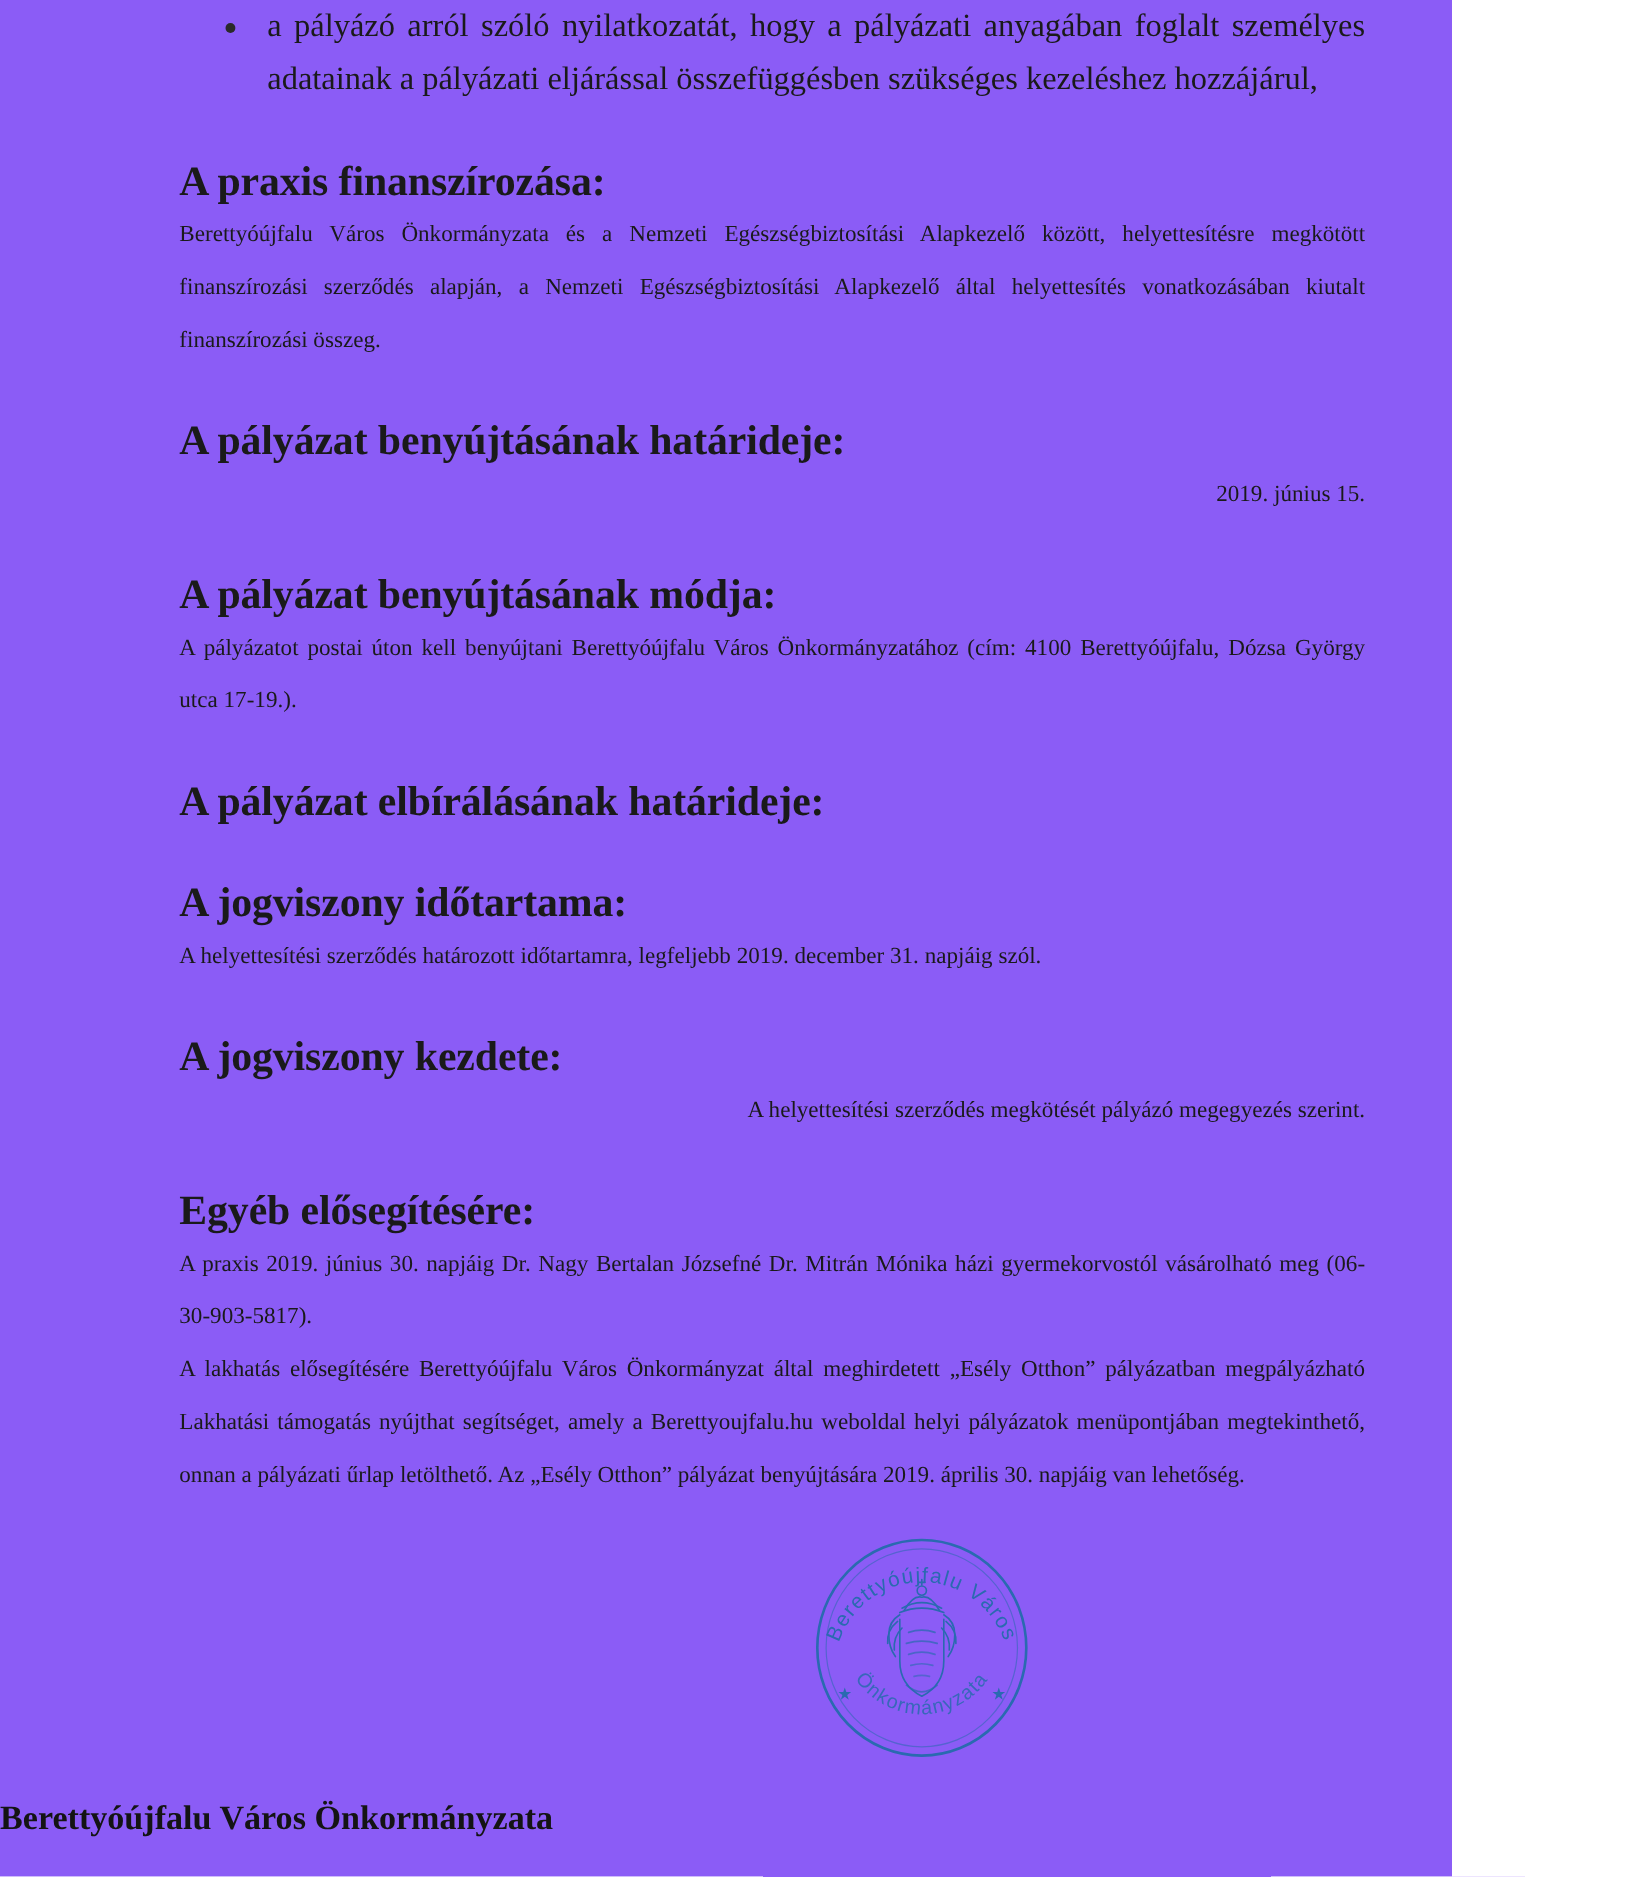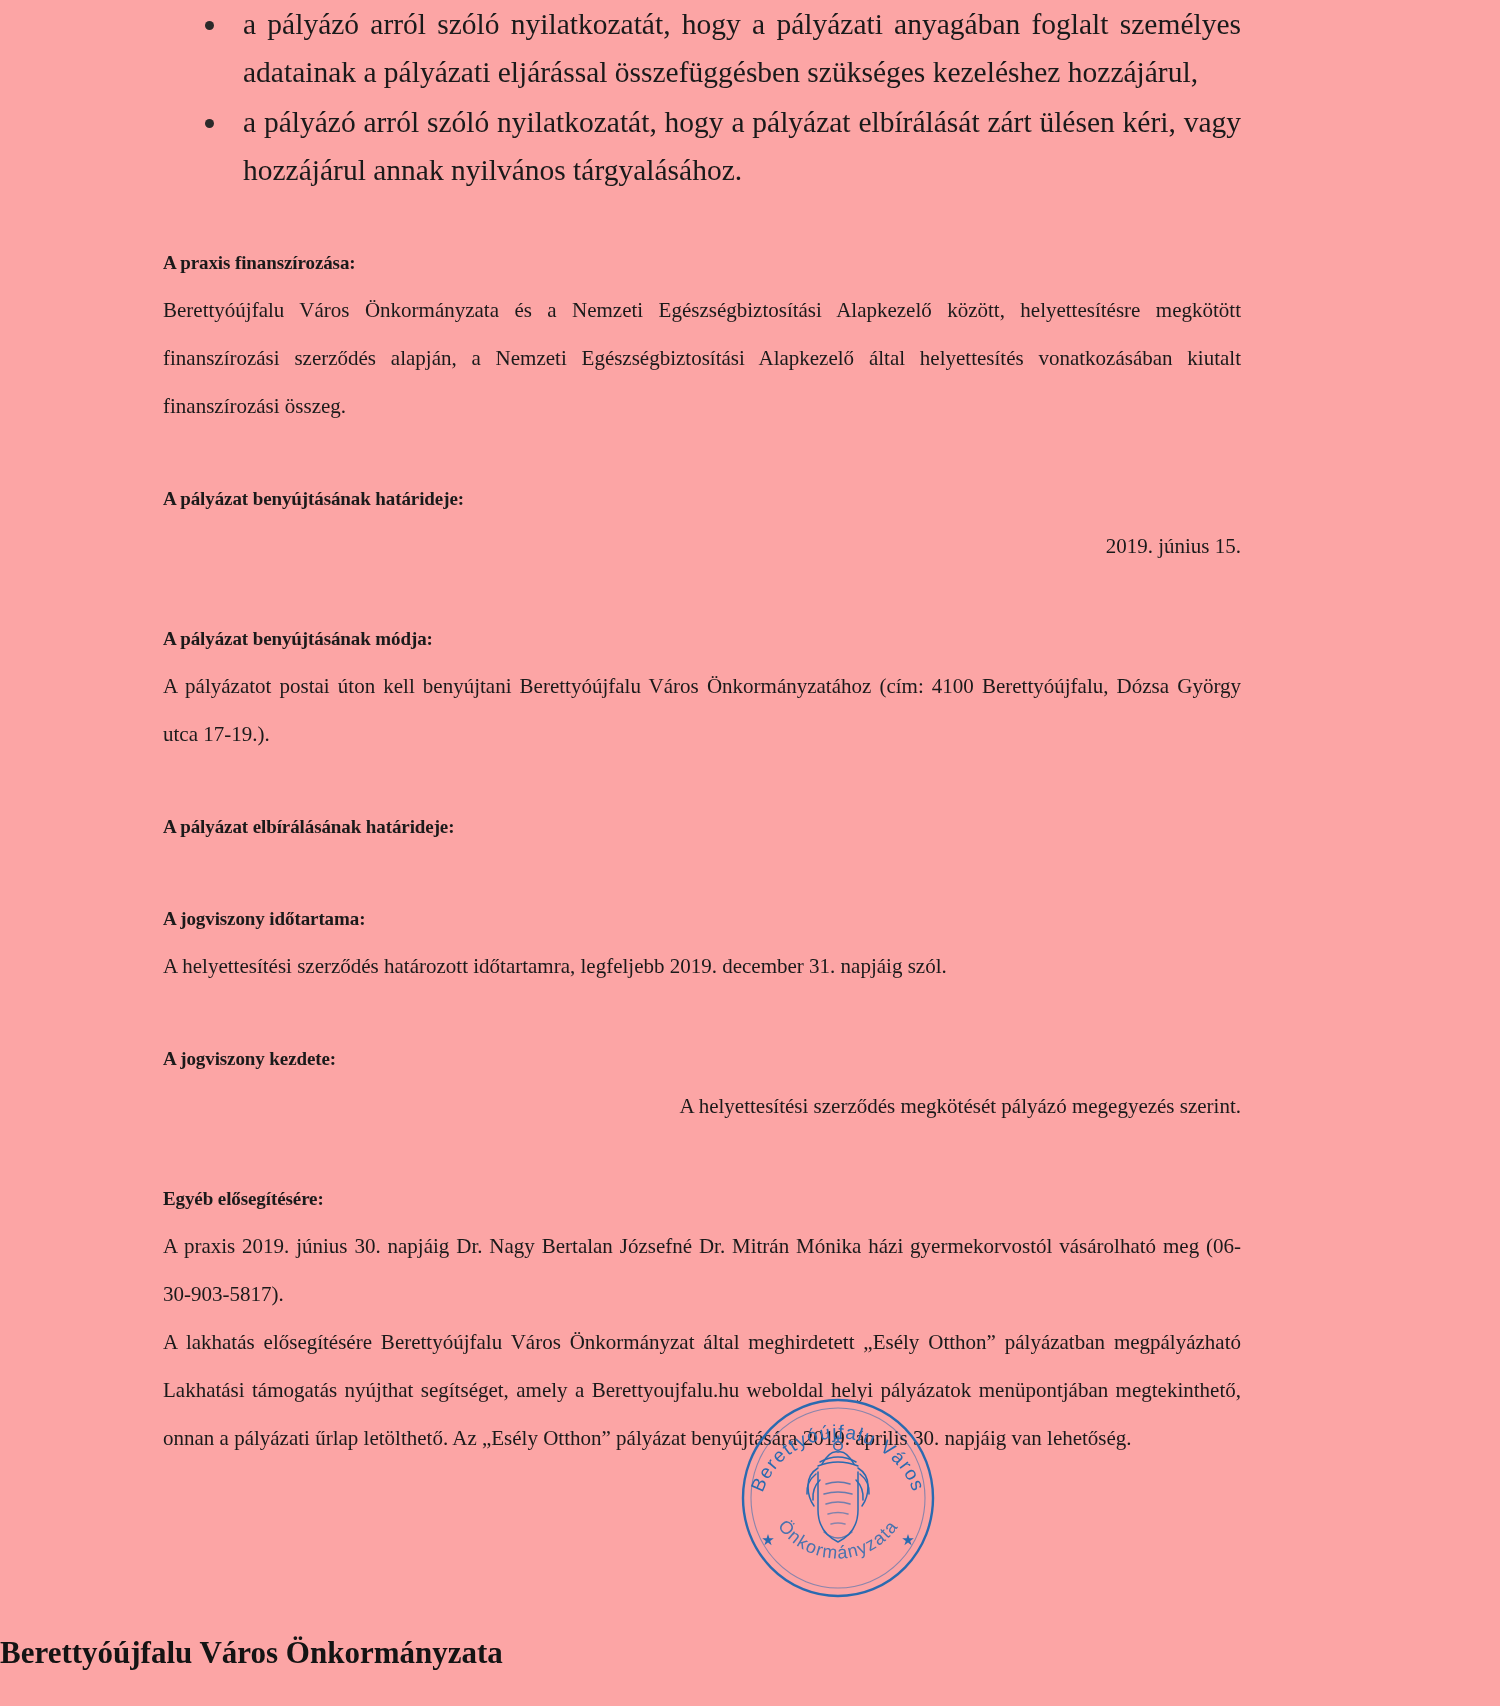--- a/index.html
+++ b/index.html
@@ -7,23 +7,23 @@
     margin: 0;
     padding: 0;
     background: #ffffff;
   }
   body {
     font-family: "Liberation Serif", "DejaVu Serif", serif;
     color: #1a1a1a;
   }
   .page {
     position: relative;
-    width: 1500px;
+    width: 1320px;
     height: 1706px;
-    background: #fca5a5;
+    background: #8b5cf6;
     overflow: hidden;
     box-sizing: border-box;
   }
   .content {
     position: absolute;
     left: 163px;
     top: 0px;
     width: 1078px;
   }
 
@@ -63,21 +63,21 @@
     border-radius: 50%;
     background: #2a2a2a;
   }
 
   
   .section {
     margin-top: 46px;
   }
   .section-heading {
     font-weight: bold;
-    font-size: 19px;
+    font-size: 38px;
     line-height: 46px;
     letter-spacing: -0.1px;
   }
   .body-text {
     font-size: 21px;
     line-height: 48px;
     text-align: justify;
     text-justify: inter-word;
   }
   .body-text.nojustify {
@@ -116,24 +116,20 @@
 
 <div class="page">
 
   <div class="content">
 
     <ul class="bullet-list">
       <li class="bullet-item">
         <span class="bullet-dot"></span>
         <span>a pályázó arról szóló nyilatkozatát, hogy a pályázati anyagában foglalt személyes adatainak a pályázati eljárással összefüggésben szükséges kezeléshez hozzájárul,</span>
       </li>
-      <li class="bullet-item">
-        <span class="bullet-dot"></span>
-        <span>a pályázó arról szóló nyilatkozatát, hogy a pályázat elbírálását zárt ülésen kéri, vagy hozzájárul annak nyilvános tárgyalásához.</span>
-      </li>
     </ul>
 
     <div class="section">
       <div class="section-heading">A praxis finanszírozása:</div>
       <div class="body-text">Berettyóújfalu Város Önkormányzata és a Nemzeti Egészségbiztosítási Alapkezelő között, helyettesítésre megkötött finanszírozási szerződés alapján, a Nemzeti Egészségbiztosítási Alapkezelő által helyettesítés vonatkozásában kiutalt finanszírozási összeg.</div>
     </div>
 
     <div class="section">
       <div class="section-heading">A pályázat benyújtásának határideje:</div>
       <div class="body-text nojustify">2019. június 15.</div>

